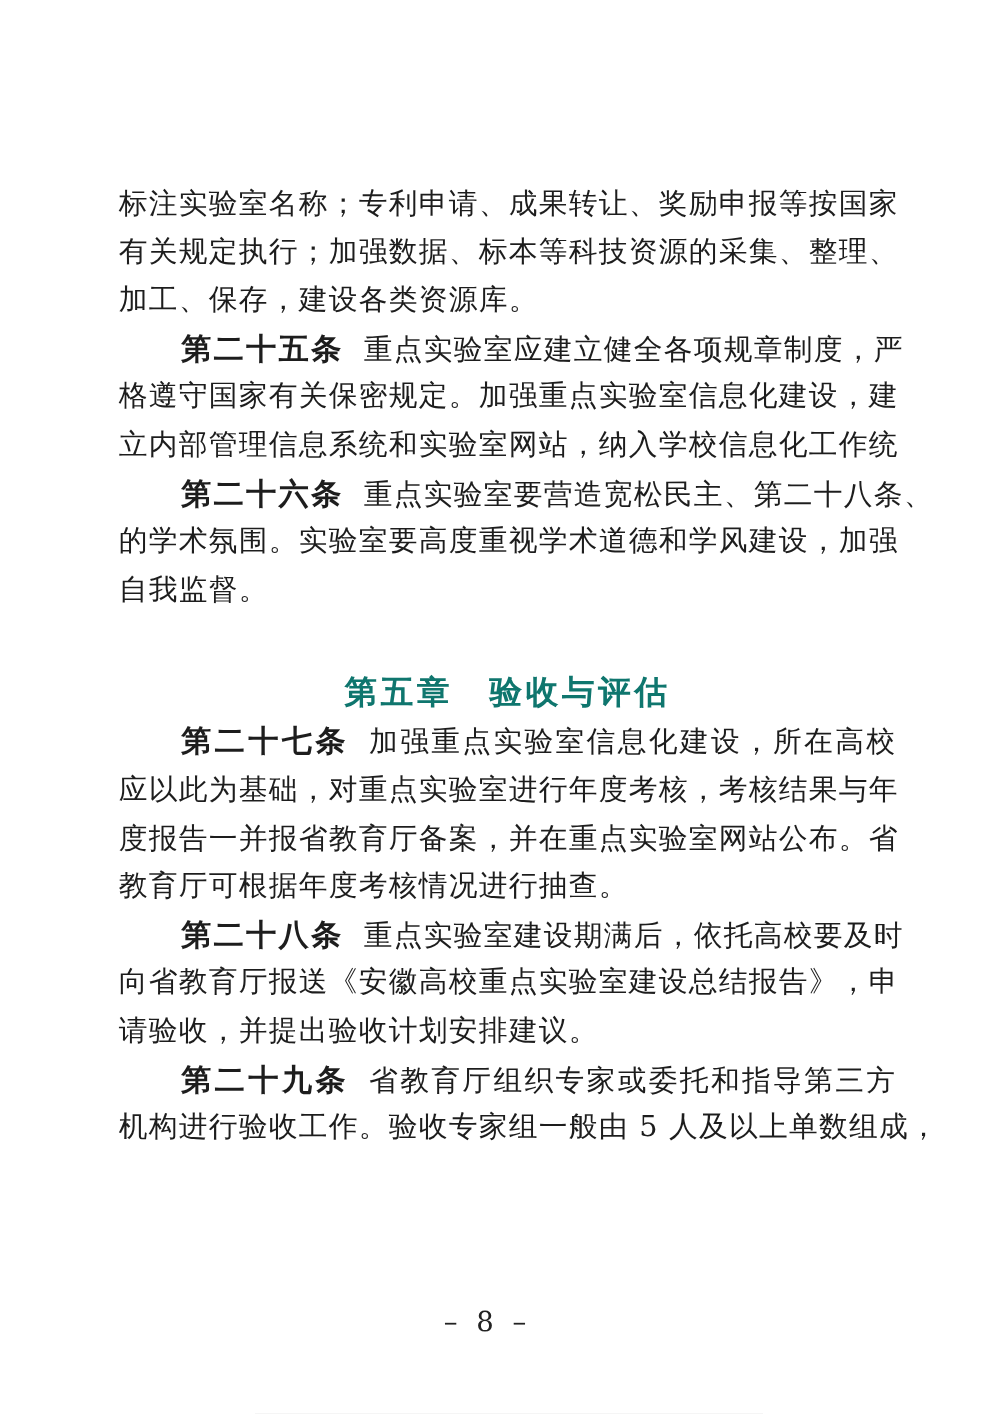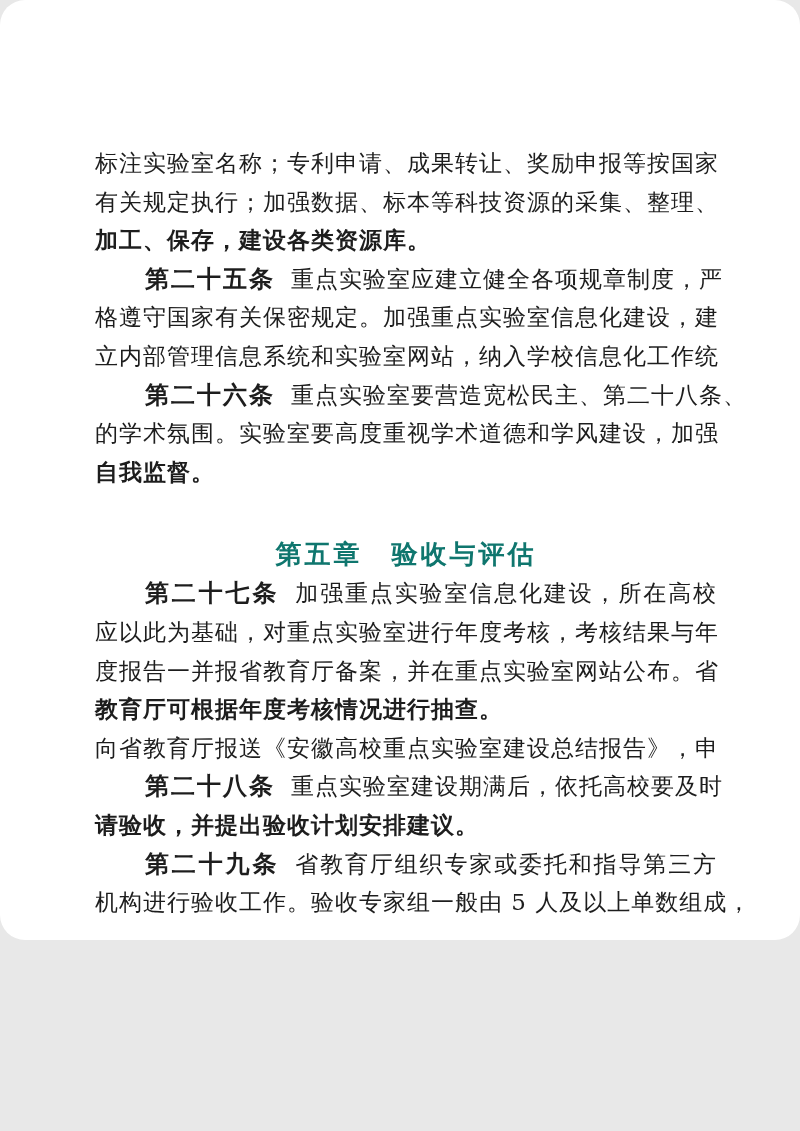--- a/index.html
+++ b/index.html
@@ -3,27 +3,26 @@
 <meta charset="utf-8">
 <style>
   html, body {
     margin: 0;
     padding: 0;
     background: #e8e8e8;
   }
   .page {
     position: relative;
     width: 800px;
-    height: 940px;
+    height: 1131px;
     background: #ffffff;
     margin: 0 auto;
     overflow: hidden;
     font-family: "DejaVu Serif", "Liberation Serif", serif;
     color: #1d1d1d;
-    border-radius: 25px;
   }
   .content {
     position: absolute;
     left: 95px;
     top: 144px;
     width: 622px;
   }
   .line {
     height: 38.6px;
     line-height: 38.6px;
@@ -33,21 +32,20 @@
     text-align: justify;
   }
   .line.fill {
     text-align: justify;
     text-align-last: justify;
     text-justify: distribute;
   }
   .line.nofill {
     text-align: right;
     text-align-last: left;
-    font-weight: bold;
   }
   .line.indent {
     padding-left: 50px;
   }
   .article-no {
     font-family: "DejaVu Sans", "Liberation Sans", sans-serif;
     font-weight: 700;
     font-size: 24px;
     margin-right: 16px;
     letter-spacing: 2px;
@@ -92,22 +90,22 @@
     <div class="line fill"><span>的学术氛围。实验室要高度重视学术道德和学风建设，加强</span></div>
     <div class="line nofill"><span>自我监督。</span></div>
 
     <div class="chapter">第五章　验收与评估</div>
 
     <div class="line fill indent"><span class="article-no">第二十七条</span><span>加强重点实验室信息化建设，所在高校</span></div>
     <div class="line fill"><span>应以此为基础，对重点实验室进行年度考核，考核结果与年</span></div>
     <div class="line fill"><span>度报告一并报省教育厅备案，并在重点实验室网站公布。省</span></div>
     <div class="line nofill"><span>教育厅可根据年度考核情况进行抽查。</span></div>
 
+    <div class="line fill indent"><span class="article-no">第二十八条</span><span>重点实验室建设期满后，依托高校要及时</span></div>
     <div class="line fill"><span>向省教育厅报送《安徽高校重点实验室建设总结报告》，申</span></div>
-    <div class="line fill indent"><span class="article-no">第二十八条</span><span>重点实验室建设期满后，依托高校要及时</span></div>
     <div class="line nofill"><span>请验收，并提出验收计划安排建议。</span></div>
 
     <div class="line fill indent"><span class="article-no">第二十九条</span><span>省教育厅组织专家或委托和指导第三方</span></div>
     <div class="line fill"><span>机构进行验收工作。验收专家组一般由 5 人及以上单数组成，</span></div>
 
   </div>
 
   <div class="footer">– 8 –</div>
 </div>
 

